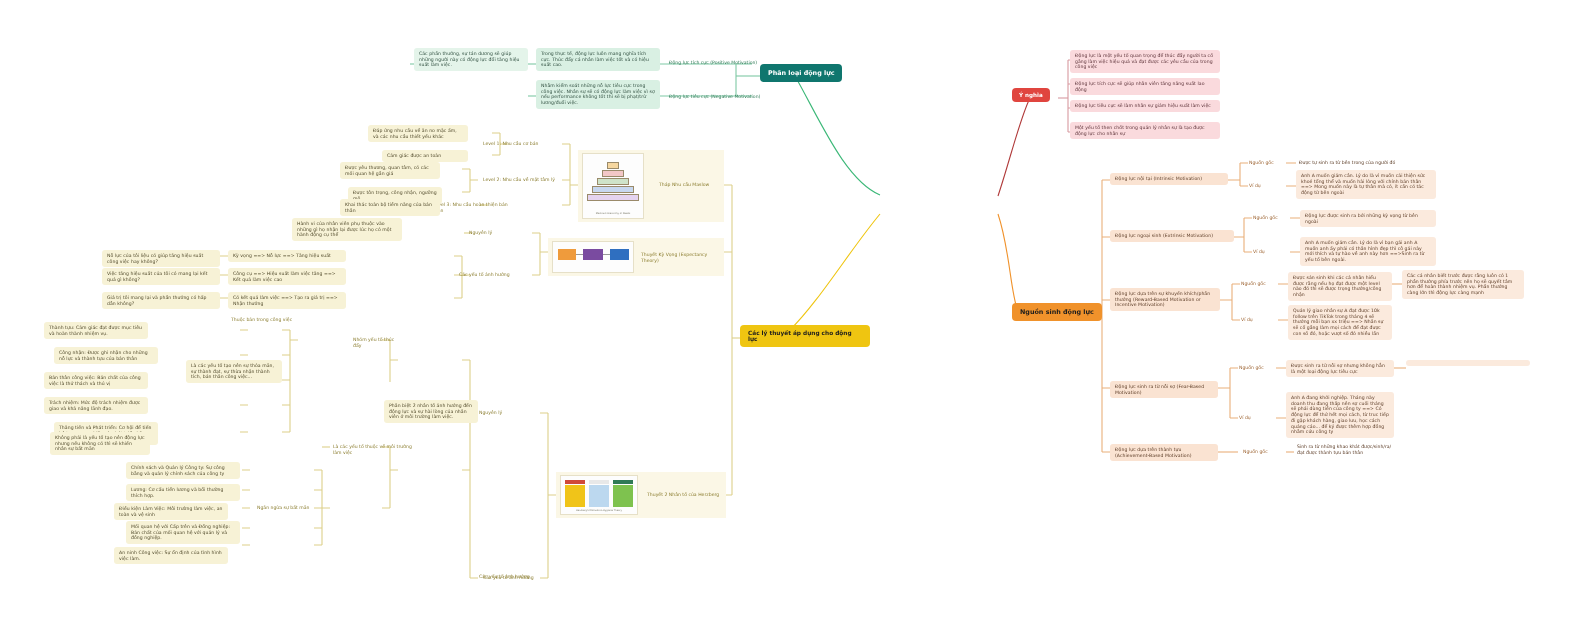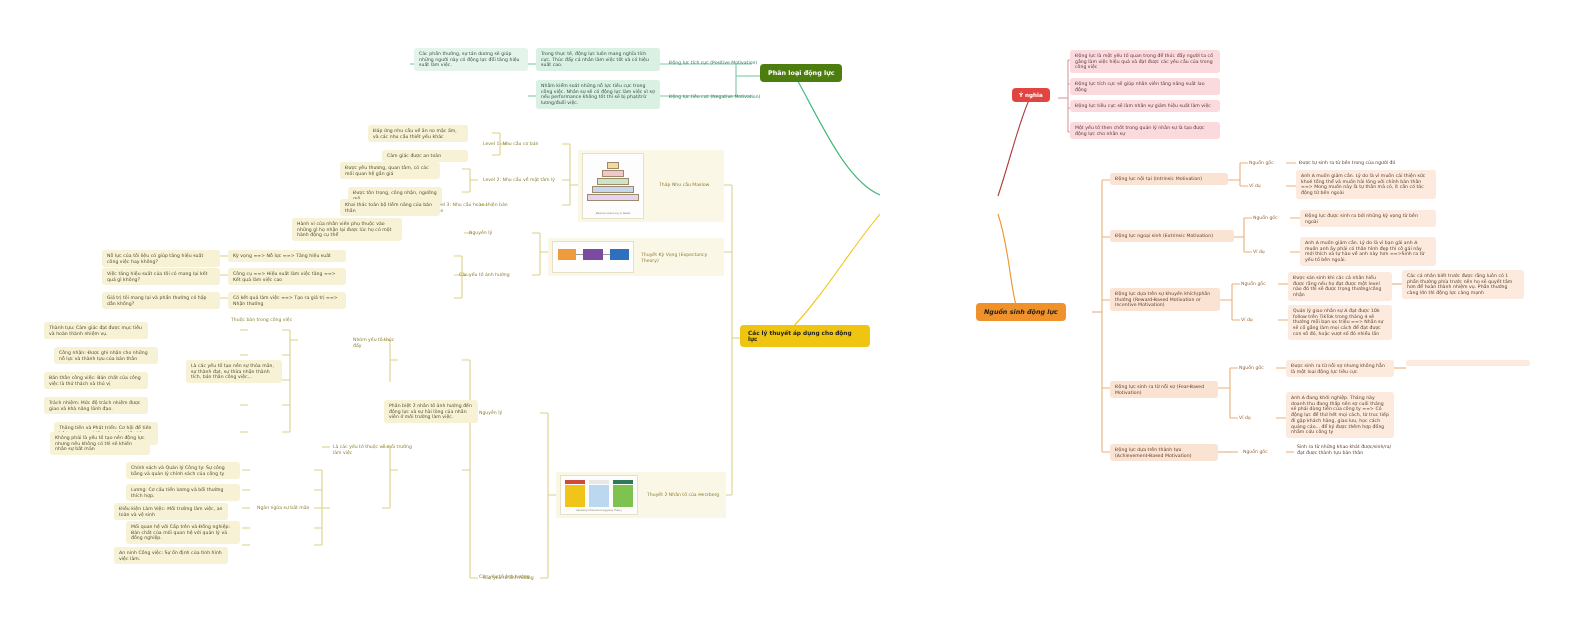--- a/index.html
+++ b/index.html
@@ -25,21 +25,21 @@
     display:flex; align-items:center; justify-content:center; text-align:center;
     color:#ffffff; font-size:9.2px; font-weight:bold; letter-spacing:.7px;
     line-height:1.5;
   }
 
   
   .branch-chip {
     position:absolute; border-radius:4px; padding:5px 8px;
     font-size:6.4px; font-weight:bold; color:#1d1d1d; white-space:nowrap;
   }
-  .chip-green  { background:#4d7c0f; color:#ffffff; }
+  .chip-green  { background:#0f766e; color:#ffffff; }
   .chip-pink   { background:#e0453f; color:#ffffff; font-size:5.6px; padding:4px 7px;}
   .chip-orange { background:#f0922b; color:#1d1d1d; }
   .chip-yellow { background:#efc511; color:#1d1d1d; font-size:5.8px; white-space:normal; width:130px;}
 
   
   .t-green   { background:#d9f0e3; color:#2c4b3c; }
   .t-green2  { background:#e4f4ea; color:#2c4b3c; }
   .t-pink    { background:#fadadd; color:#5a3036; }
   .t-orange  { background:#fae3d2; color:#5a3a24; }
   .t-orange2 { background:#fbeadd; color:#5a3a24; }
@@ -154,21 +154,21 @@
 
   <div class="branch-chip chip-pink" style="left:1012px; top:88px;">
     <span>Ý nghĩa</span>
   </div>
 
   <div class="node leaf t-pink" style="left:1070px; top:50px; width:150px;">Động lực là một yếu tố quan trọng để thúc đẩy người ta cố gắng làm việc hiệu quả và đạt được các yêu cầu của trong công việc</div>
   <div class="node leaf t-pink" style="left:1070px; top:78px; width:150px;">Động lực tích cực sẽ giúp nhân viên tăng năng suất lao động</div>
   <div class="node leaf t-pink" style="left:1070px; top:100px; width:150px;">Động lực tiêu cực sẽ làm nhân sự giảm hiệu suất làm việc</div>
   <div class="node leaf t-pink" style="left:1070px; top:122px; width:150px;">Một yếu tố then chốt trong quản lý nhân sự là tạo được động lực cho nhân sự</div>
 
-  <div class="branch-chip chip-orange" style="left:976px; top:303px;font-style:italic;">
+  <div class="branch-chip chip-orange" style="left:1012px; top:303px;">
     <span>Nguồn sinh động lực</span>
   </div>
 
   <div class="node leaf t-orange" style="left:1110px; top:173px; width:118px;">Động lực nội tại (Intrinsic Motivation)</div>
   <div class="plain lbl-orange" style="left:1246px; top:158px; width:42px;">Nguồn gốc</div>
   <div class="plain lbl-orange" style="left:1246px; top:181px; width:42px;">Ví dụ</div>
   <div class="plain" style="left:1296px; top:158px; width:140px; color:#5a3a24;">Được tự sinh ra từ bên trong của người đó</div>
   <div class="node leaf t-orange2" style="left:1296px; top:170px; width:140px;">Anh A muốn giảm cân. Lý do là vì muốn cải thiện sức khoẻ tổng thể và muốn hài lòng với chính bản thân ==&gt; Mong muốn này là tự thân mà có, ít cần có tác động từ bên ngoài</div>
 
   <div class="node leaf t-orange" style="left:1110px; top:230px; width:124px;">Động lực ngoại sinh (Extrinsic Motivation)</div>

